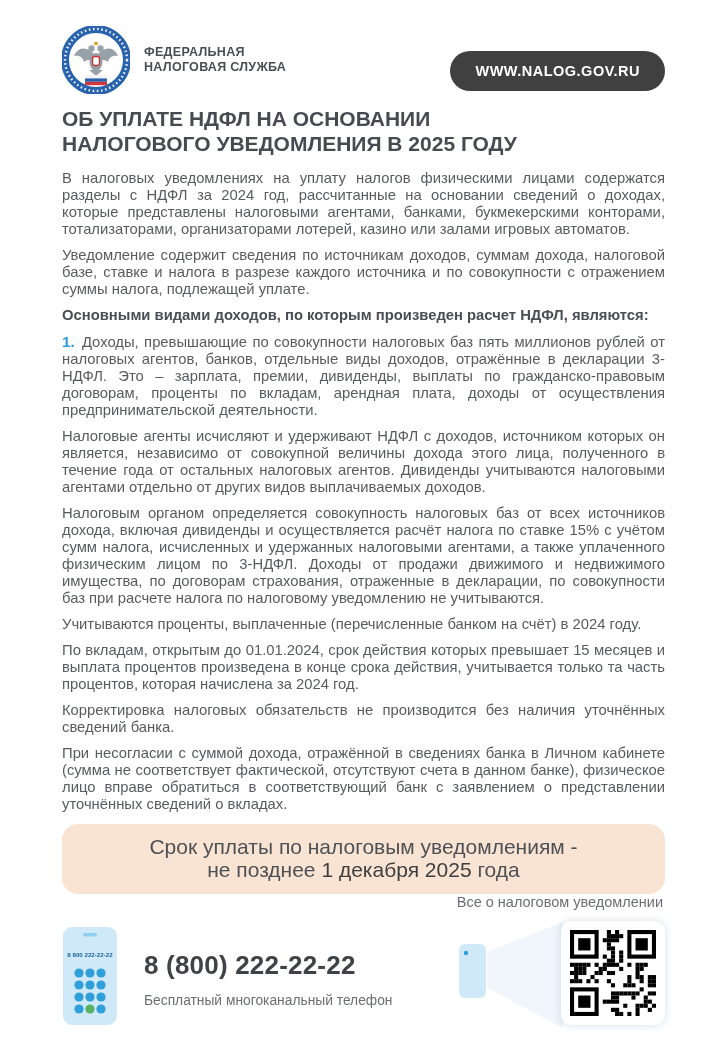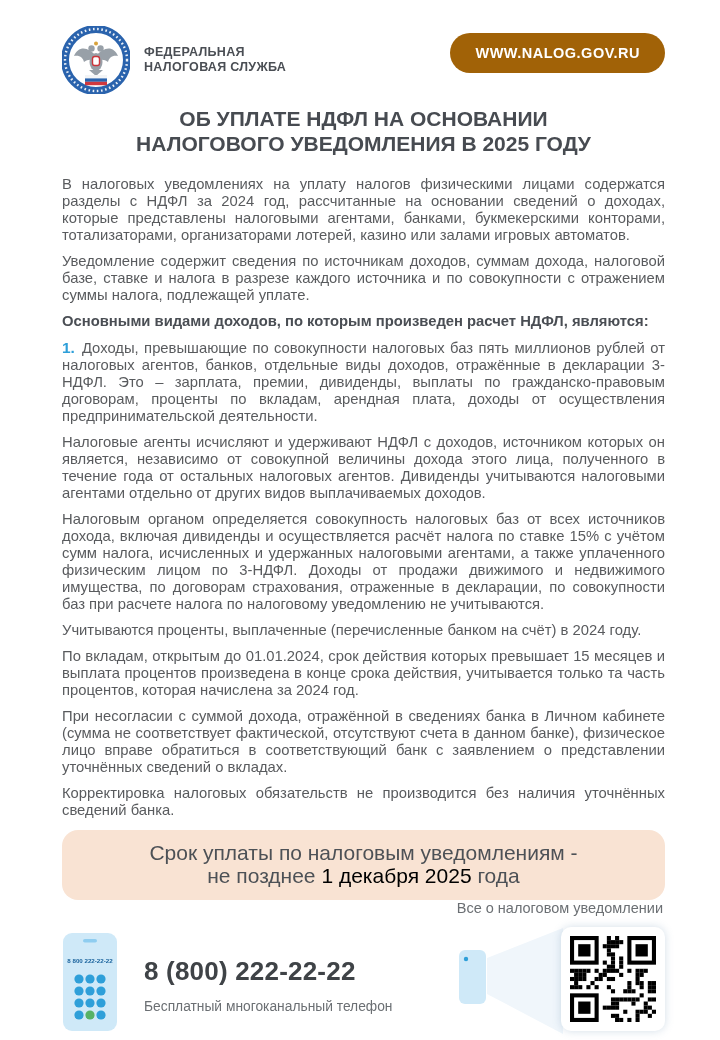--- a/index.html
+++ b/index.html
@@ -6,39 +6,39 @@
   body{width:720px;height:1040px;overflow:hidden;
        font-family:"Liberation Sans",sans-serif;color:#595b5e;}
   .page{box-sizing:border-box;width:720px;height:1040px;display:flex;
         flex-direction:column;padding:26px 55px 14px 62px;}
 
   
   .header{display:flex;justify-content:space-between;align-items:flex-start;}
   .brand{display:flex;align-items:center;gap:14px;}
   .org-name{font-weight:bold;font-size:12.5px;line-height:1.22;color:#4a4e54;
             letter-spacing:.3px;text-transform:uppercase;}
-  .site-pill{background:#a16207;color:#ffffff;font-weight:bold;font-size:14.5px;
-             letter-spacing:.5px;border-radius:22px;padding:12px 25px;margin-top:7px;
+  .site-pill{background:#404040;color:#ffffff;font-weight:bold;font-size:14.5px;
+             letter-spacing:.5px;border-radius:22px;padding:12px 25px;margin-top:25px;
              white-space:nowrap;}
 
   
-  .title{margin-top:13px;text-align:center;font-weight:bold;font-size:21px;
+  .title{margin-top:13px;font-weight:bold;font-size:21px;
          line-height:1.18;color:#474b51;}
 
   
-  .content{margin-top:19px;font-size:14.8px;line-height:17px;text-align:justify;}
+  .content{margin-top:13px;font-size:14.8px;line-height:17px;text-align:justify;}
   .content p{margin:0 0 9px 0;}
   .list-heading{font-weight:bold;color:#4a4e54;text-align:left;margin-bottom:7px;}
   .num{color:#2e9fd9;font-weight:bold;padding-right:7px;font-size:15.5px;}
 
   
   .banner{margin-top:2px;background:#f9e3d3;border-radius:16px;text-align:center;
           font-weight:normal;font-size:21px;line-height:23px;color:#4d5156;
           padding:11px 10px 13px 10px;}
-  .red{color:#000000;}
+  .red{color:#404040;}
 
   
   .bottom{margin-top:auto;display:flex;justify-content:space-between;align-items:flex-end;}
   .contact{display:flex;align-items:flex-start;gap:26px;padding-bottom:4px;}
   .phone-number{font-weight:bold;font-size:26px;color:#3f4347;margin-top:24px;
                 letter-spacing:.2px;white-space:nowrap;}
   .phone-caption{margin-top:11px;font-size:13.8px;line-height:1.35;color:#6b6f73;}
 
   .qr-col{display:flex;flex-direction:column;align-items:flex-end;}
   .qr-caption{font-size:14.5px;color:#6b6f73;margin-bottom:10px;padding-right:2px;}
@@ -93,22 +93,22 @@
     <p>В налоговых уведомлениях на уплату налогов физическими лицами содержатся разделы с НДФЛ за 2024 год, рассчитанные на основании сведений о доходах, которые представлены налоговыми агентами, банками, букмекерскими конторами, тотализаторами, организаторами лотерей, казино или залами игровых автоматов.</p>
     <p>Уведомление содержит сведения по источникам доходов, суммам дохода, налоговой базе, ставке и налога в разрезе каждого источника и по совокупности с отражением суммы налога, подлежащей уплате.</p>
     <p class="list-heading">Основными видами доходов, по которым произведен расчет НДФЛ, являются:</p>
 
     <p><span class="num">1.</span><span>Доходы, превышающие по совокупности налоговых баз пять миллионов рублей от налоговых агентов, банков, отдельные виды доходов, отражённые в декларации 3-НДФЛ. Это – зарплата, премии, дивиденды, выплаты по гражданско-правовым договорам, проценты по вкладам, арендная плата, доходы от осуществления предпринимательской деятельности.</span></p>
     <p>Налоговые агенты исчисляют и удерживают НДФЛ с доходов, источником которых он является, независимо от совокупной величины дохода этого лица, полученного в течение года от остальных налоговых агентов. Дивиденды учитываются налоговыми агентами отдельно от других видов выплачиваемых доходов.</p>
     <p>Налоговым органом определяется совокупность налоговых баз от всех источников дохода, включая дивиденды и осуществляется расчёт налога по ставке 15% с учётом сумм налога, исчисленных и удержанных налоговыми агентами, а также уплаченного физическим лицом по 3-НДФЛ. Доходы от продажи движимого и недвижимого имущества, по договорам страхования, отраженные в декларации, по совокупности баз при расчете налога по налоговому уведомлению не учитываются.</p>
 
     <p>Учитываются проценты, выплаченные (перечисленные банком на счёт) в 2024 году.</p>
     <p>По вкладам, открытым до 01.01.2024, срок действия которых превышает 15 месяцев и выплата процентов произведена в конце срока действия, учитывается только та часть процентов, которая начислена за 2024 год.</p>
+    <p>Корректировка налоговых обязательств не производится без наличия уточнённых сведений банка.</p>
     <p>При несогласии с суммой дохода, отражённой в сведениях банка в Личном кабинете (сумма не соответствует фактической, отсутствуют счета в данном банке), физическое лицо вправе обратиться в соответствующий банк с заявлением о представлении уточнённых сведений о вкладах.</p>
-    <p>Корректировка налоговых обязательств не производится без наличия уточнённых сведений банка.</p>
   </div>
 
   <div class="banner">
     <div>Срок уплаты по налоговым уведомлениям -</div>
     <div><span>не позднее </span><span class="red">1 декабря 2025</span><span> года</span></div>
   </div>
 
   <div class="bottom">
     <div class="contact">
       <svg width="56" height="100" viewBox="0 0 56 100">

